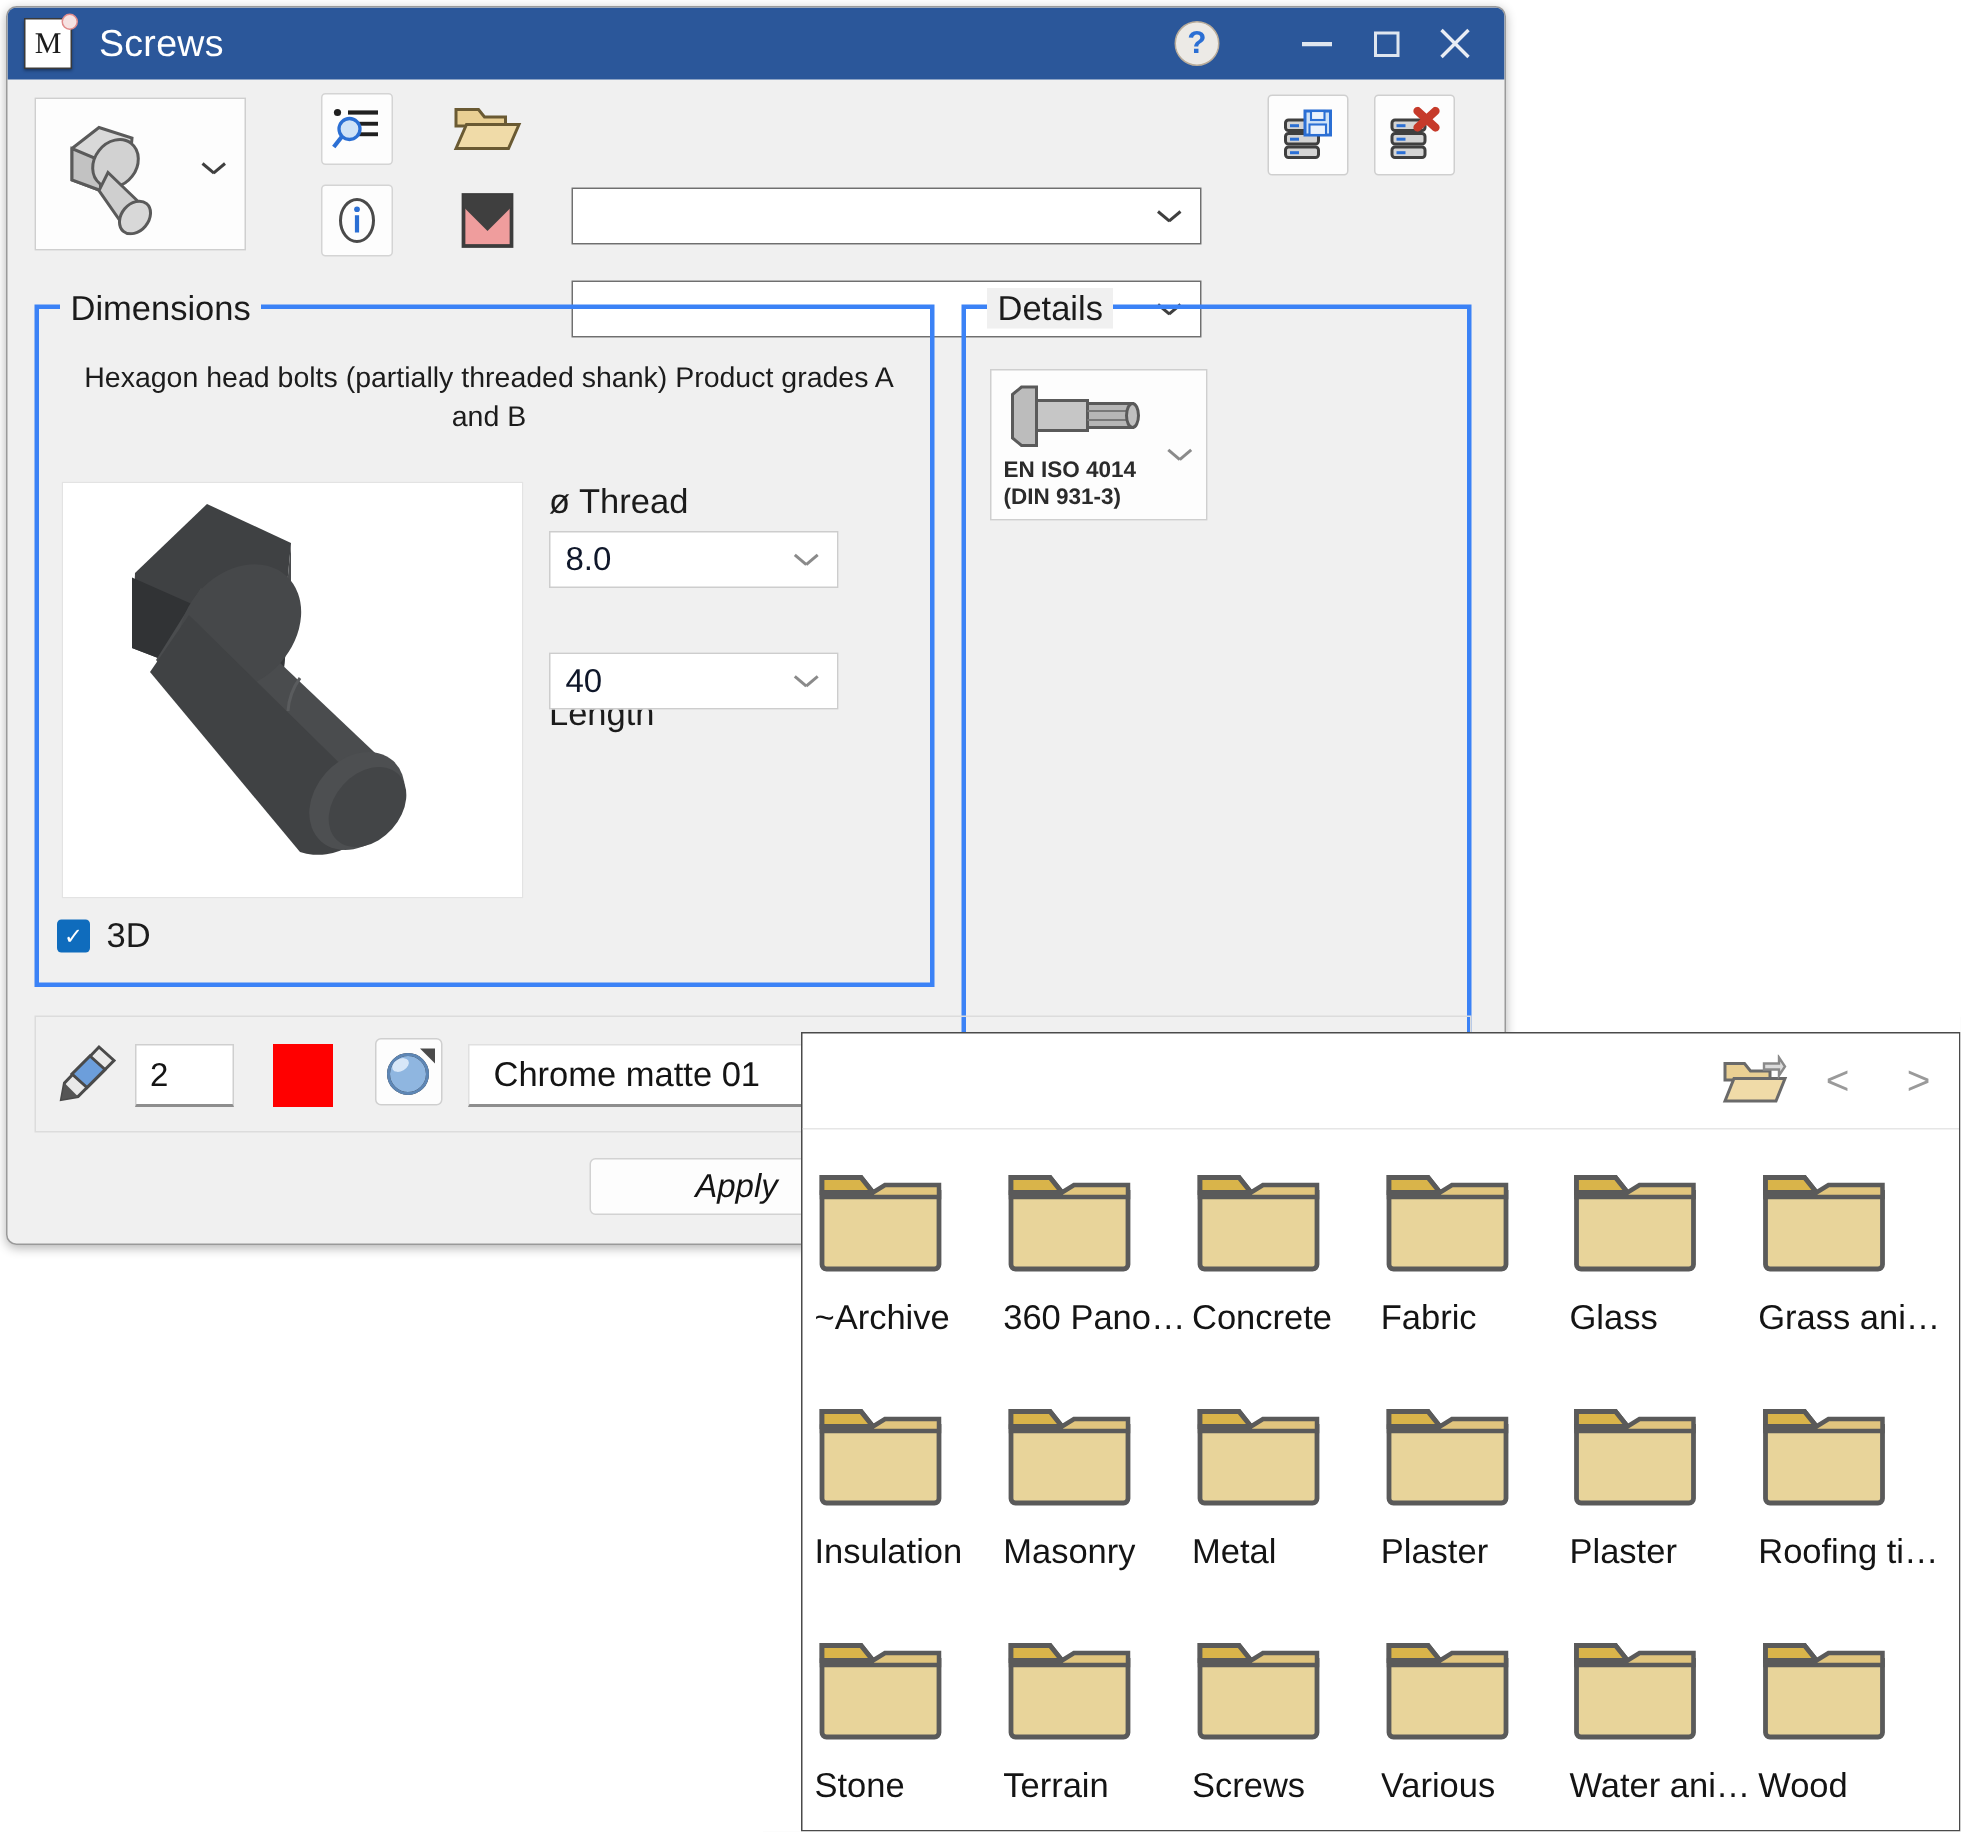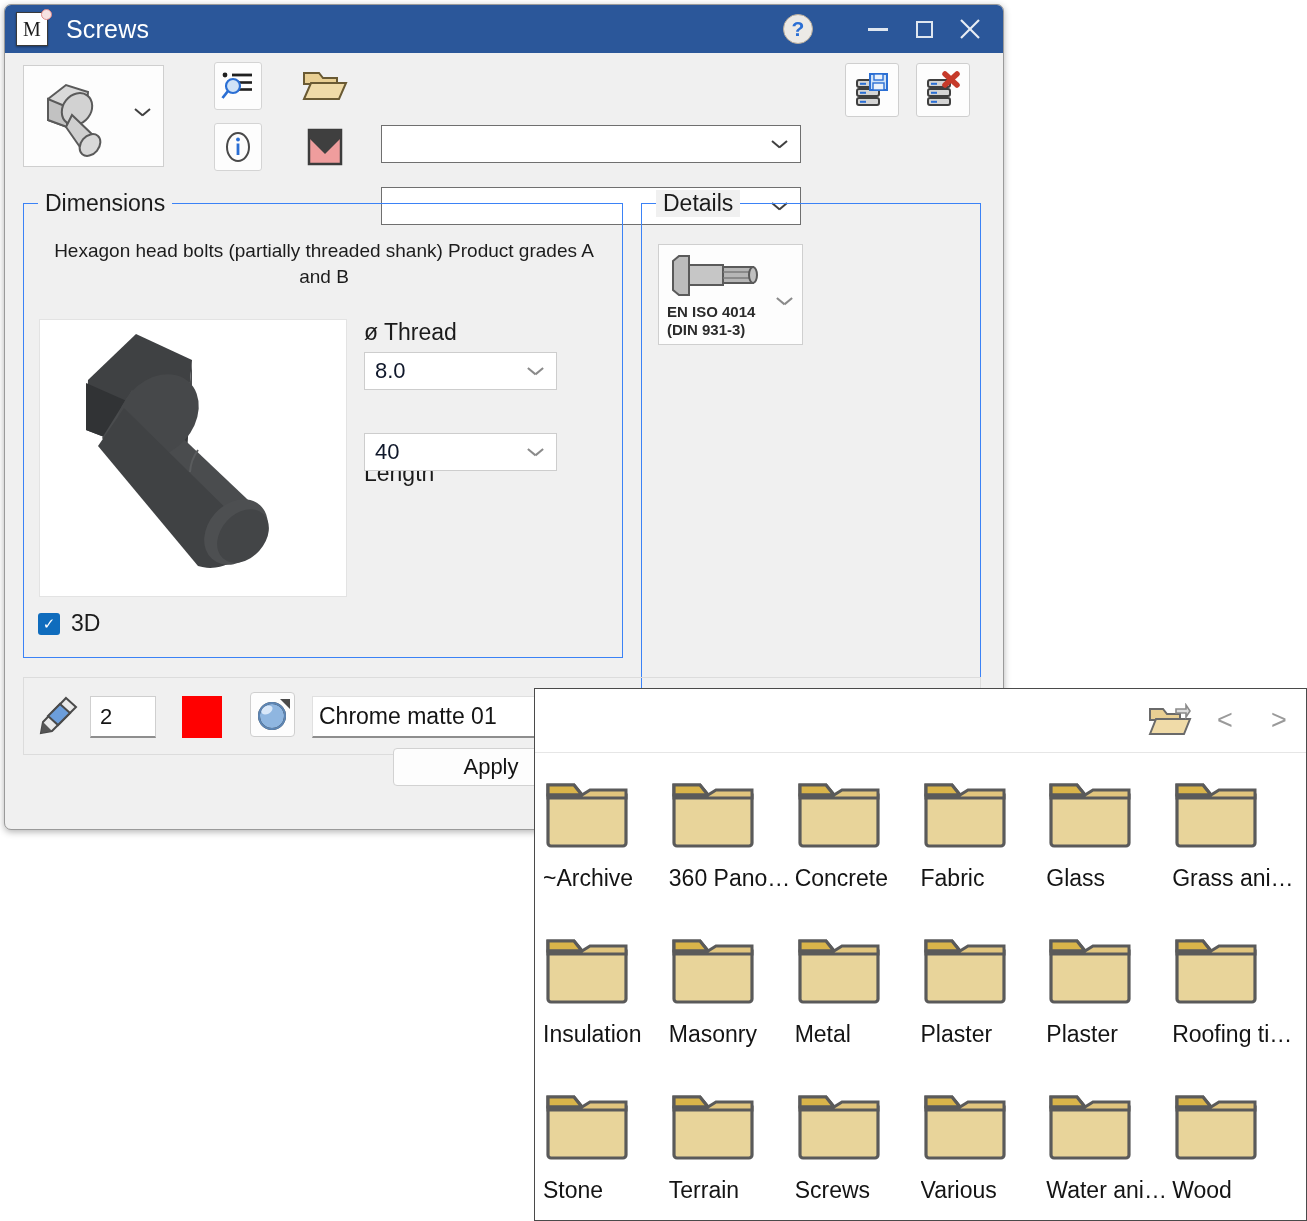--- a/index.html
+++ b/index.html
@@ -111,21 +111,21 @@
 
   .db-btn {
     position: absolute; width: 54px; height: 54px;
     background: #fdfdfd; border: 1px solid #cfcfcf; border-radius: 3px;
     display: flex; align-items: center; justify-content: center;
   }
 
   
   .groupbox {
     position: absolute;
-    border: 1px solid #3b82f6;
+    border: 3px solid #3b82f6;
   }
   .groupbox > .gb-title {
     position: absolute; top: -14px; left: 14px;
     background: #f0f0f0; padding: 0 7px;
     font-size: 23px; color: #1b1b1b;
   }
 
   #dim-group { left: 18px; top: 198px; width: 600px; height: 455px; }
   #det-group { left: 636px; top: 198px; width: 340px; height: 568px; }
 
@@ -184,32 +184,32 @@
     position: absolute; left: 158px; top: 18px; width: 40px; height: 42px;
   }
   .mat-sphere-btn {
     position: absolute; left: 226px; top: 14px; width: 45px; height: 45px;
     background: #fdfdfd; border: 1px solid #cfcfcf; border-radius: 4px;
     display: flex; align-items: center; justify-content: center;
   }
   .mat-name {
     position: absolute; left: 288px; top: 18px; width: 249px; height: 42px;
     background: #ffffff; border: 1px solid #e0e0e0; border-bottom: 2px solid #8e8e8e;
-    display: flex; align-items: center; padding-left: 6px;
+    display: flex; align-items: center; padding-left: 16px;
     font-size: 23px; color: #141414;
   }
 
   .dlg-btn {
     position: absolute; height: 38px;
     background: #fdfdfd; border: 1px solid #d2d2d2; border-radius: 4px;
     display: flex; align-items: center; justify-content: center;
     font-size: 22px; color: #141414;
   }
   #ok-btn     { left: 91px;  top: 767px; width: 196px; }
-  #apply-btn  { left: 388px; top: 743px; width: 196px; }
+  #apply-btn  { left: 388px; top: 767px; width: 196px; font-style: italic; }
 
   
   #mat-browser {
     position: absolute;
     left: 534px; top: 688px;
     width: 773px; height: 533px;
     background: #ffffff;
     border: 1px solid #4a4a4a;
     overflow: hidden;
   }

